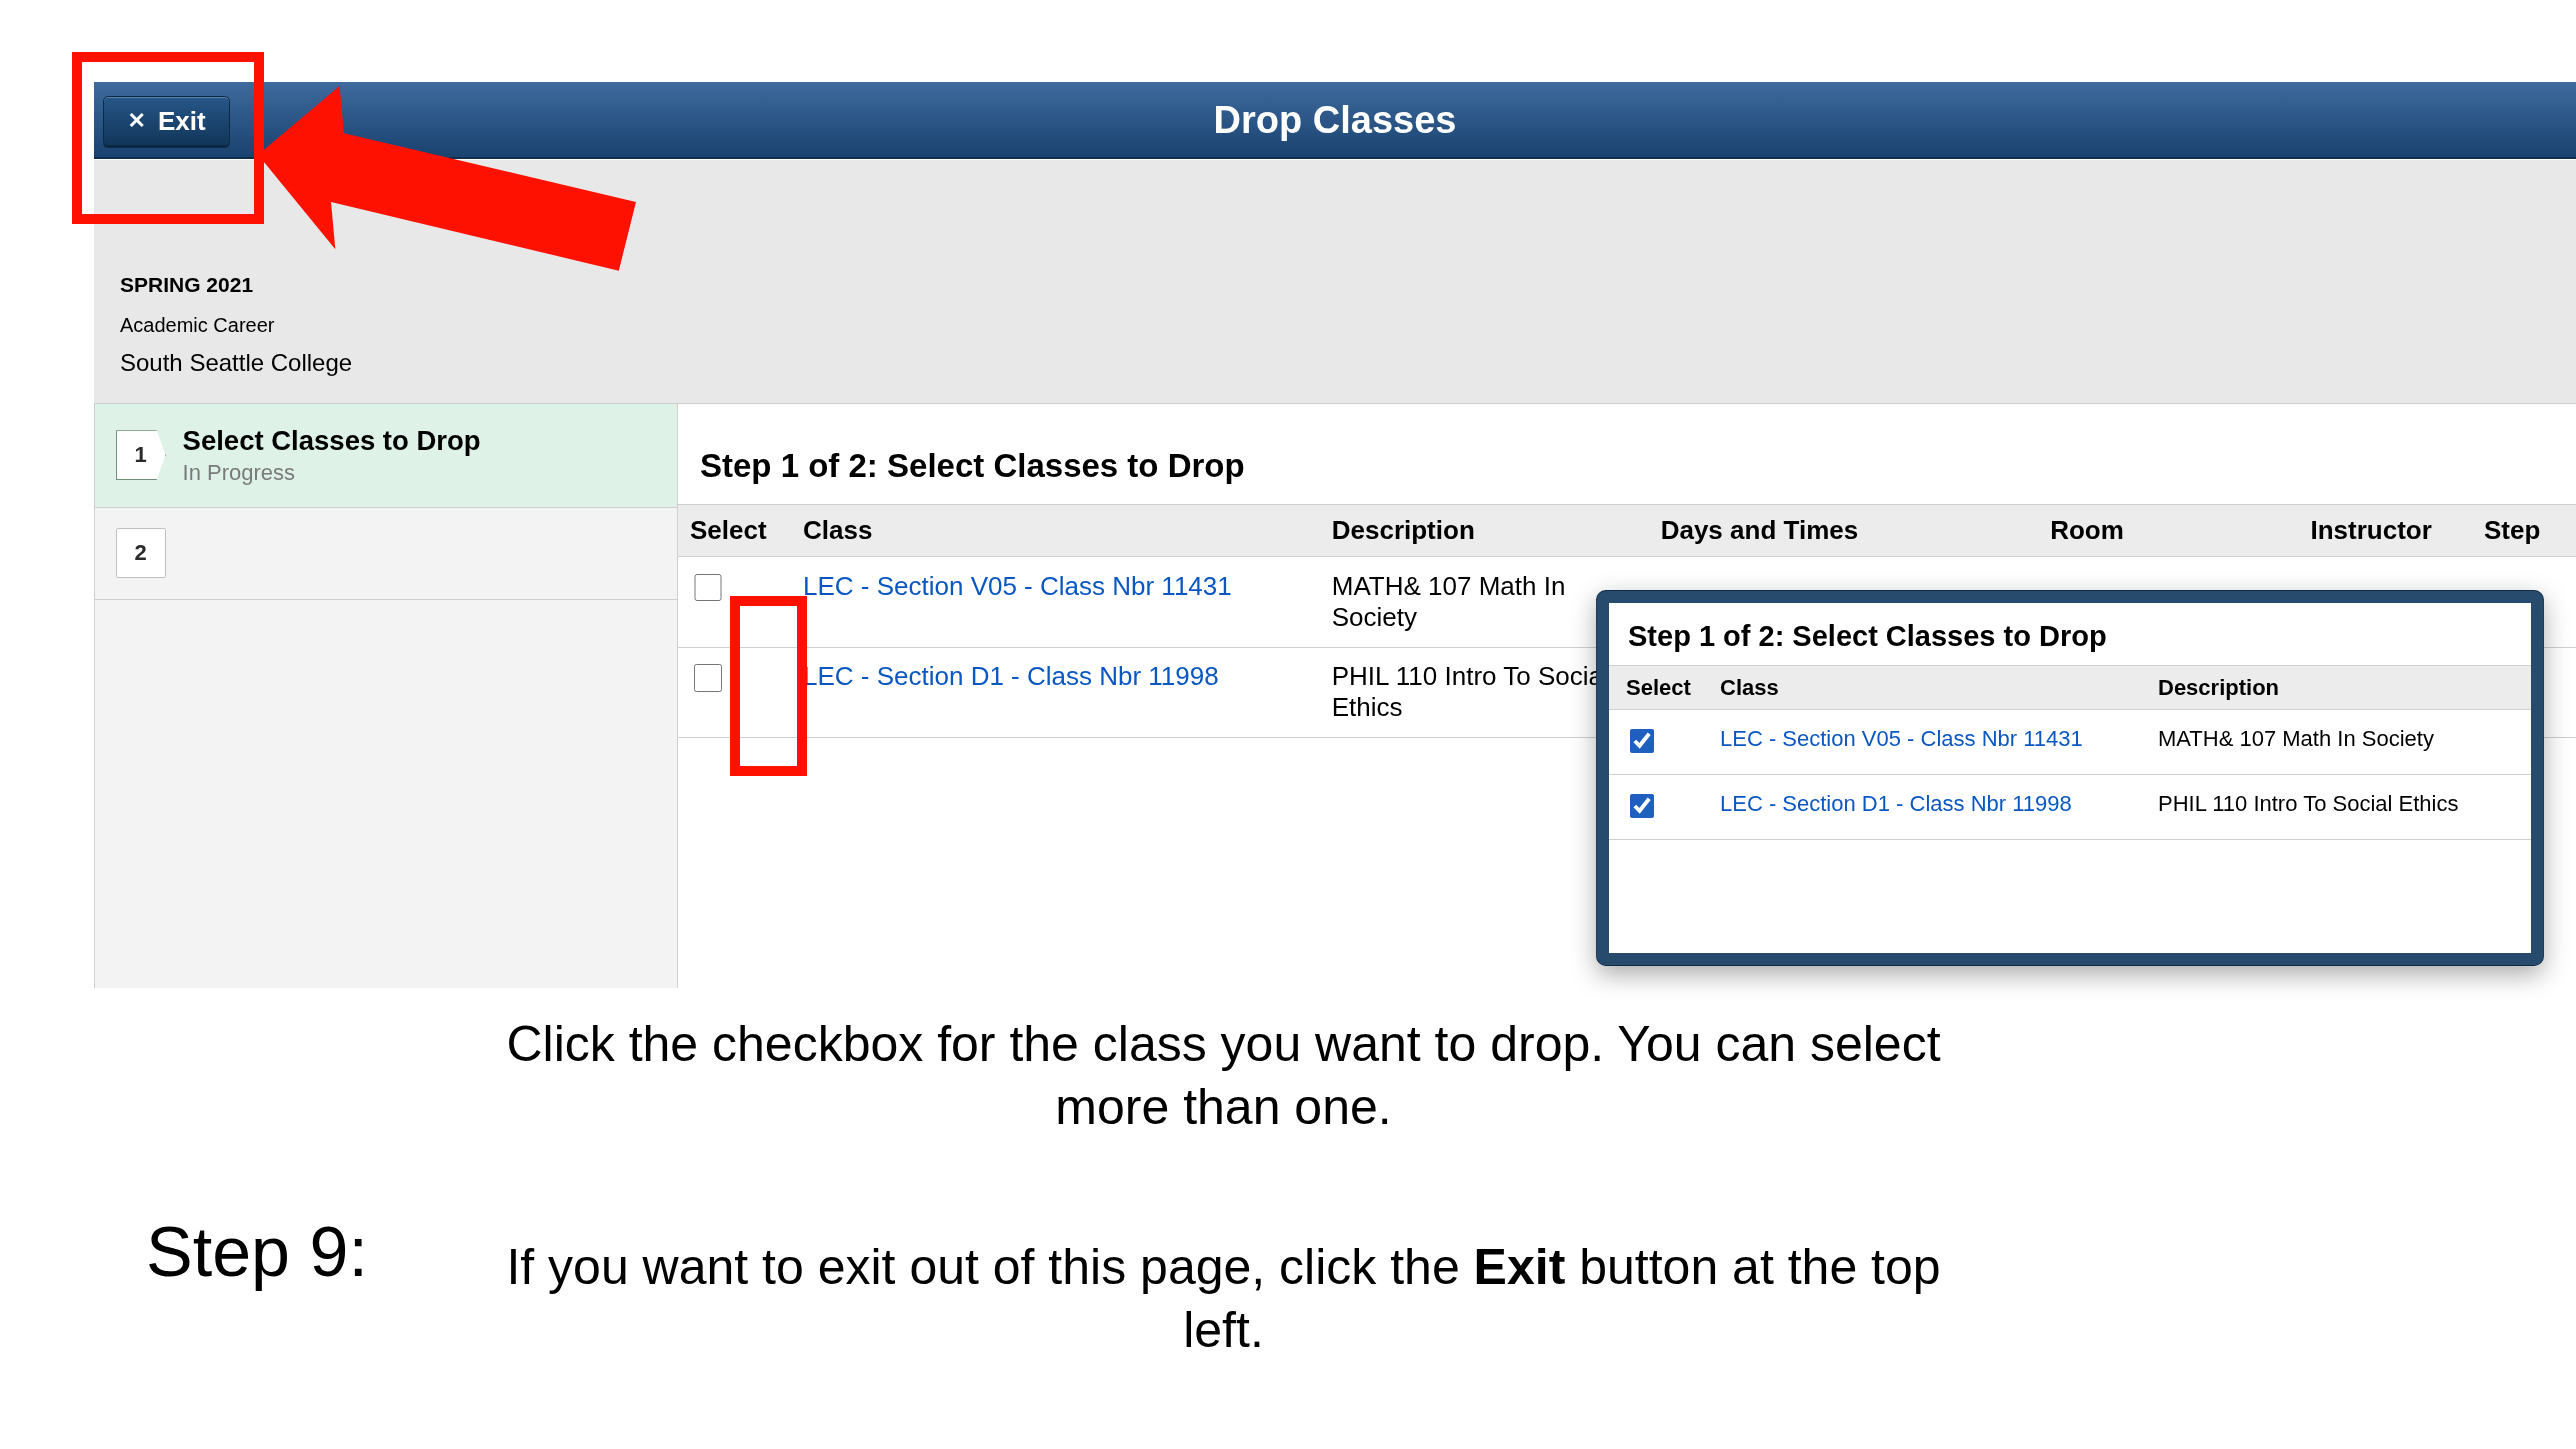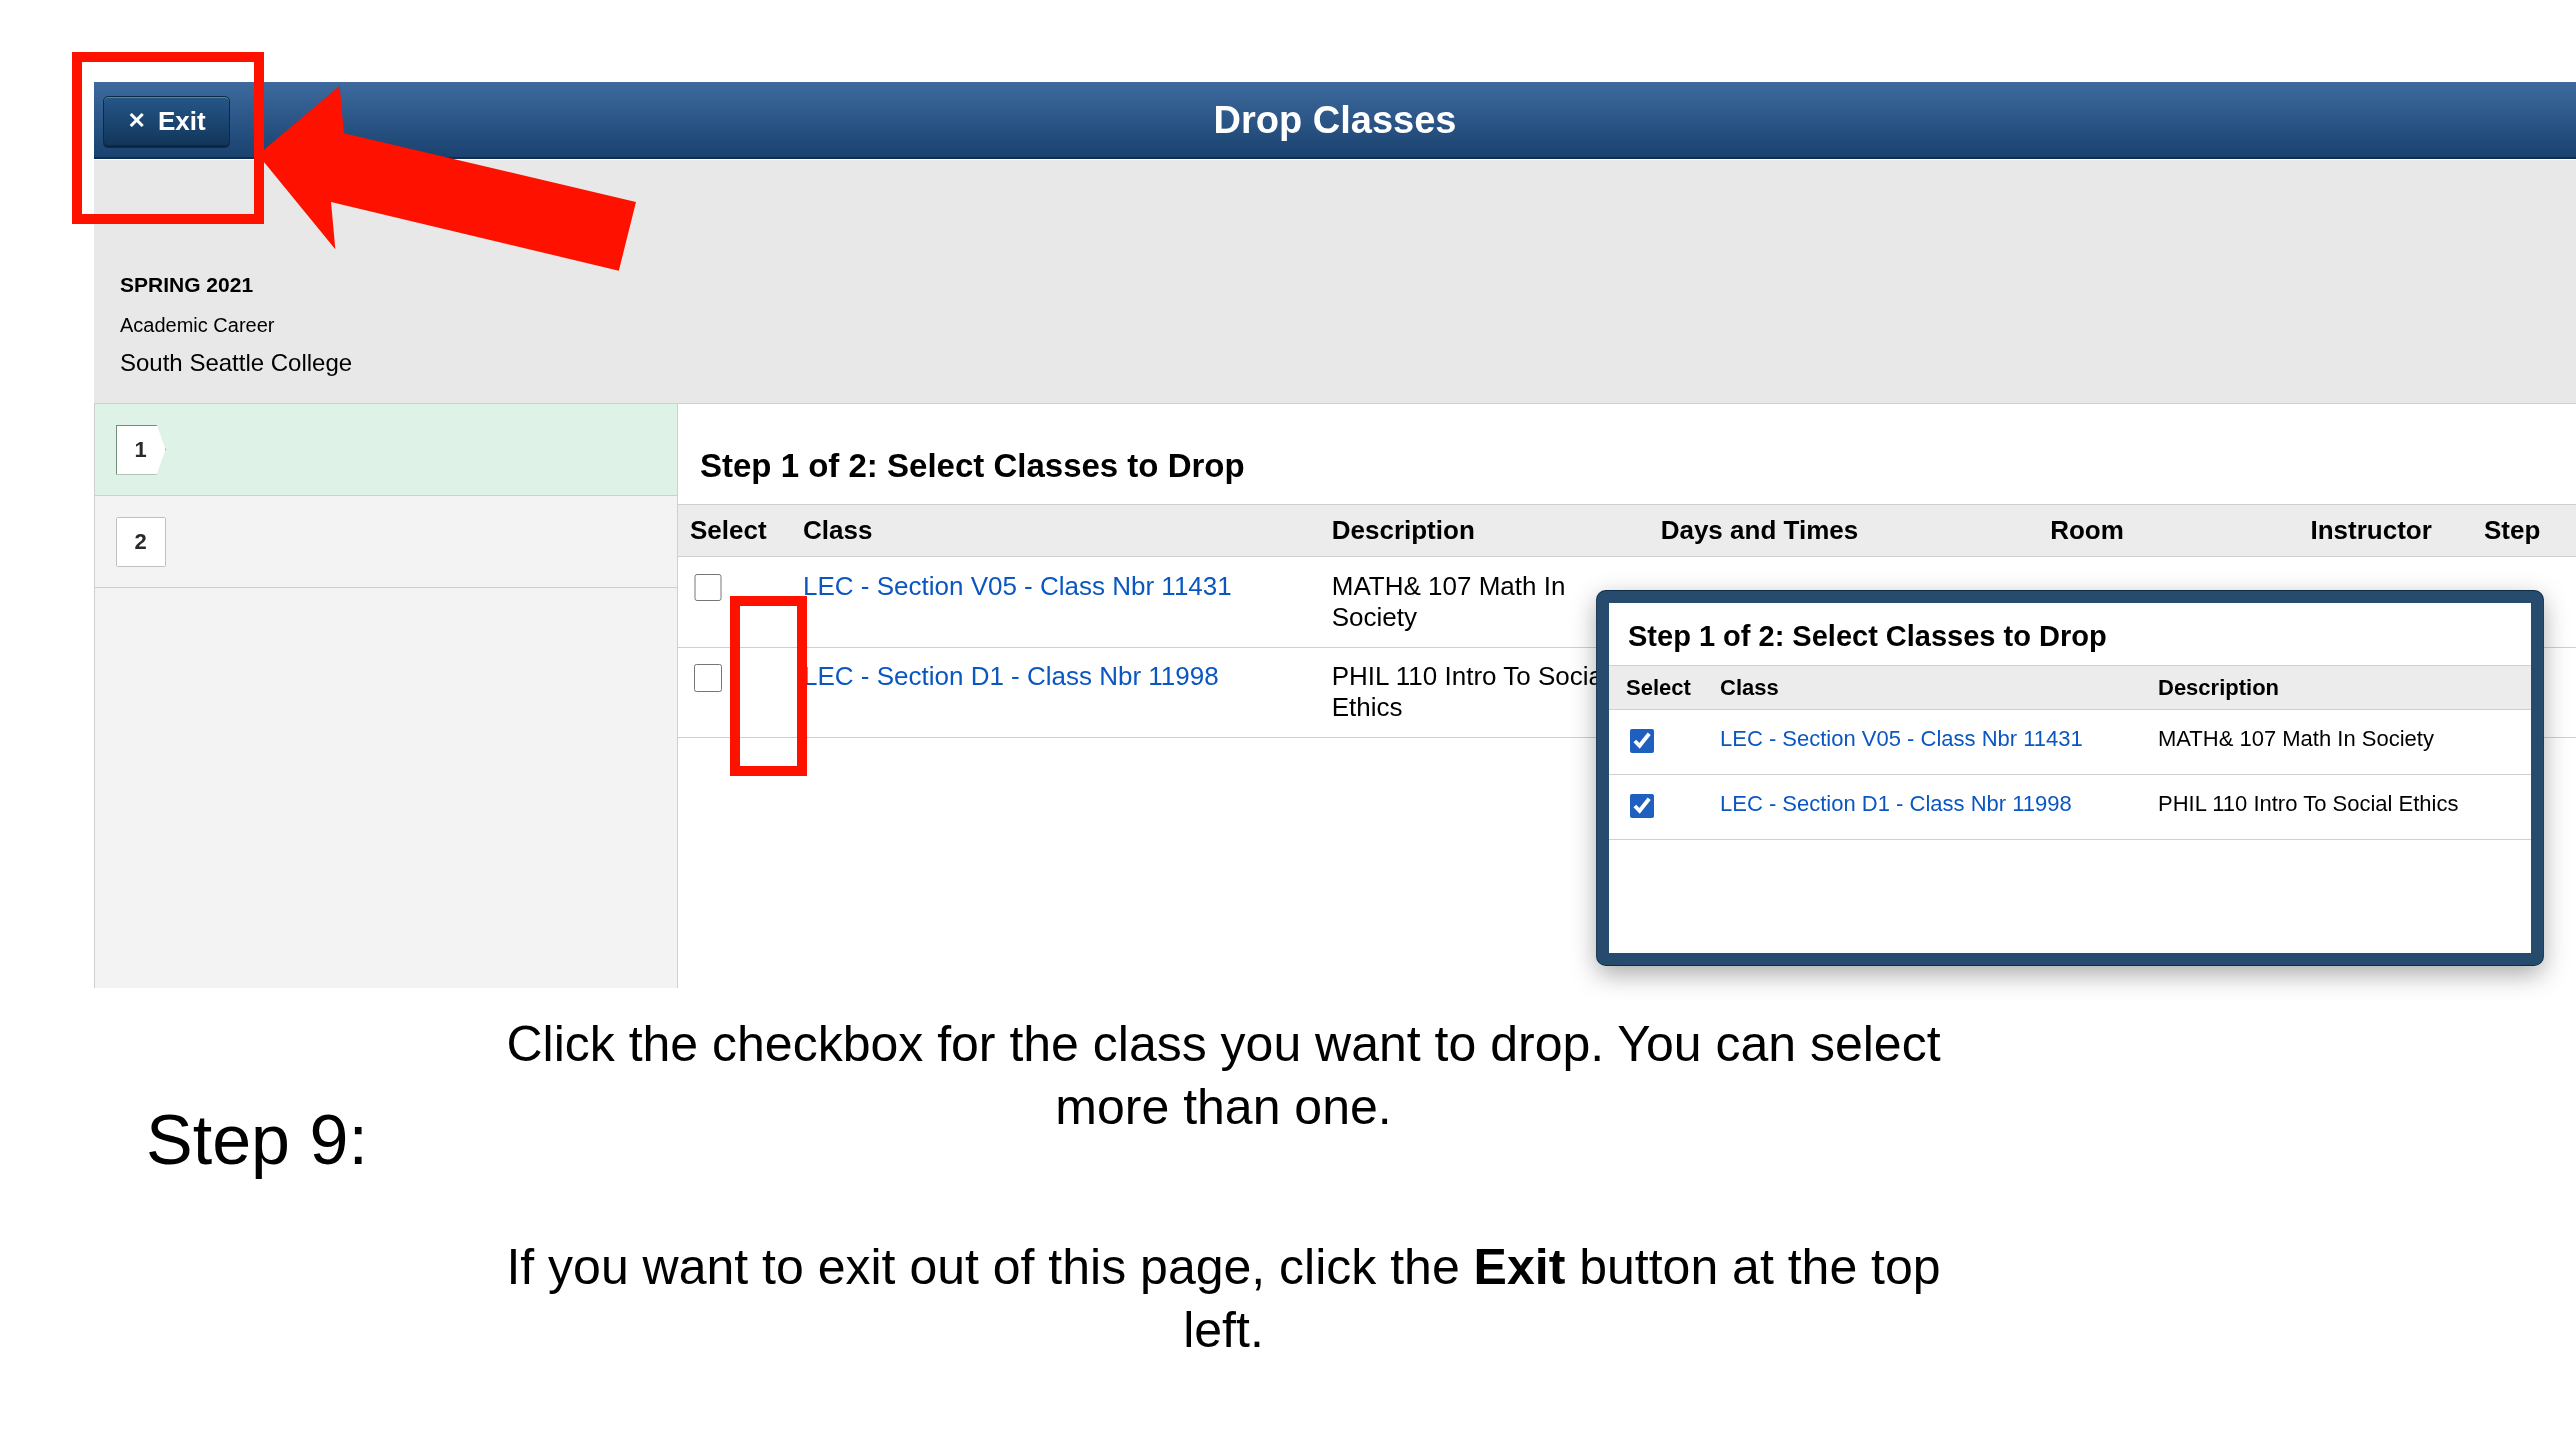--- a/index.html
+++ b/index.html
@@ -161,21 +161,21 @@
   }
   table.pclasses td {
     font-size:22px; padding:15.5px 8.6px 15.5px 17px; vertical-align:top;
     border-bottom:1.7px solid var(--gray-border);
   }
   .pc-link { color:var(--link); }
   .pc-cb { width:24px; height:24px; accent-color:#1e5fbf; }
 
   
   .stepLabel {
-    position:absolute; left:146px; top:1100px;
+    position:absolute; left:146px; top:1212px;
     font-size:70px; font-weight:400;
   }
   .para {
     position:absolute; left:502px; width:1443px;
     font-size:50px; line-height:1.25;text-align:center;
   }
   .para.p1 { top:1013px; }
   .para.p2 { top:1236px; }
   .para .bold { font-weight:700; }
 </style>
@@ -200,20 +200,24 @@
 
 <div class="strip"></div>
 <div class="term">SPRING 2021</div>
 <div class="term-sub1">Academic Career</div>
 <div class="term-sub2">South Seattle College</div>
 
 <div class="body">
   <div class="side">
     <div class="step active">
       <div class="stepnum">1</div>
+      <div>
+        <div class="steptitle">Select Classes to Drop</div>
+        <div class="stepstat">In Progress</div>
+      </div>
     </div>
     <div class="step inactive">
       <div class="stepnum">2</div>
     </div>
   </div>
 
   <div class="main">
     <h2>Step 1 of 2: Select Classes to Drop</h2>
     <table class="classes">
       <colgroup>

